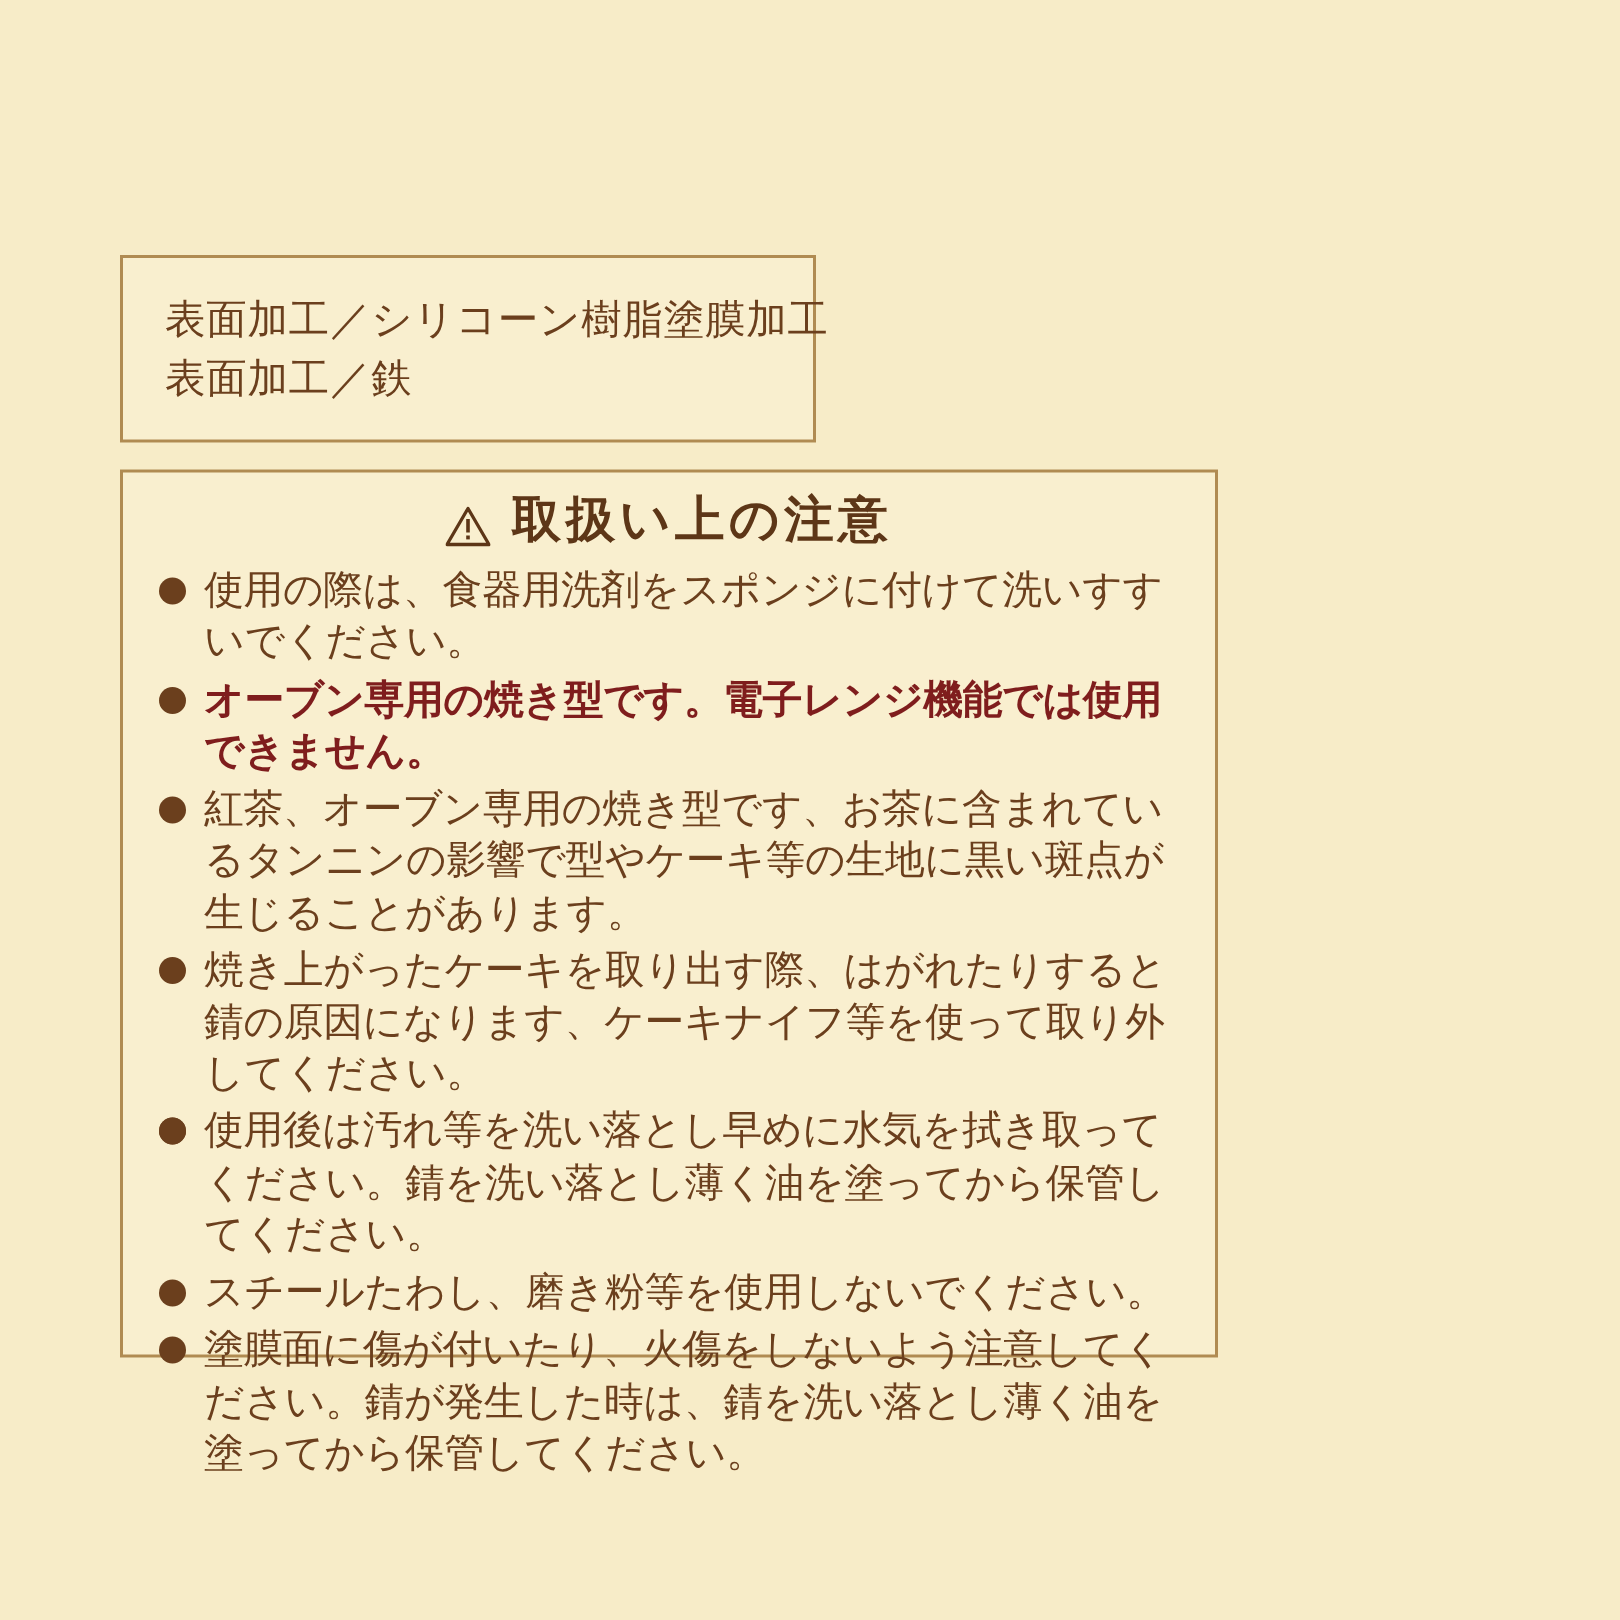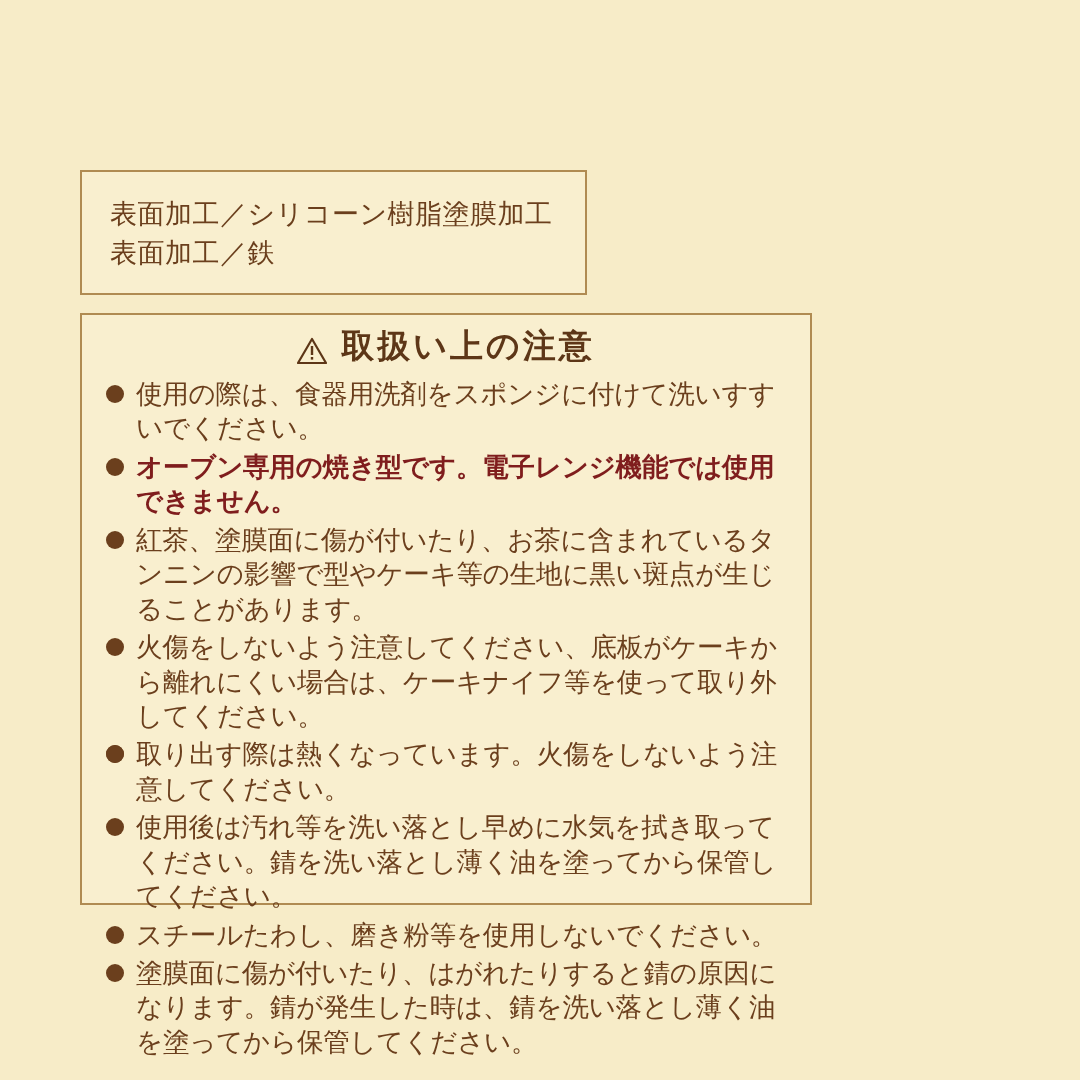--- a/index.html
+++ b/index.html
@@ -20,21 +20,21 @@
     width: 1080px;
     height: 1080px;
     box-sizing: border-box;
   }
 
   
   .spec-box {
     position: absolute;
     left: 80px;
     top: 170px;
-    width: 507px;
+    width: 464px;
     height: 125px;
     border: 2px solid #b08b52;
     box-sizing: border-box;
     background: #f9efcf;
     padding: 22px 0 0 28px;
   }
   .spec-line {
     font-size: 27px;
     line-height: 1.45;
     letter-spacing: 0.5px;
@@ -135,49 +135,45 @@
         <span>使用の際は、食器用洗剤をスポンジに付けて洗いすすいでください。</span>
       </div>
 
       <div class="caution-item bold-item">
         <span class="bullet"></span>
         <span>オーブン専用の焼き型です。電子レンジ機能では使用できません。</span>
       </div>
 
       <div class="caution-item">
         <span class="bullet"></span>
-        <span>紅茶、塗膜面に傷が付いたり、お茶に含まれているタンニンの影響で型やケーキ等の生地に黒い斑点が生じることがあります。</span>
+        <span>紅茶、オーブン専用の焼き型です、お茶に含まれているタンニンの影響で型やケーキ等の生地に黒い斑点が生じることがあります。</span>
       </div>
 
       <div class="caution-item">
         <span class="bullet"></span>
-        <span>火傷をしないよう注意してください、底板がケーキから離れにくい場合は、ケーキナイフ等を使って取り外してください。</span>
+        <span>焼き上がったケーキを取り出す際、はがれたりすると錆の原因になります、ケーキナイフ等を使って取り外してください。</span>
       </div>
 
       <div class="caution-item">
         <span class="bullet"></span>
       </div>
 
-      <div class="caution-item">
-        <span class="bullet"></span>
-        <span>取り出す際は熱くなっています。火傷をしないよう注意してください。</span>
-      </div>
 
       <div class="caution-item">
         <span class="bullet"></span>
         <span>使用後は汚れ等を洗い落とし早めに水気を拭き取ってください。錆を洗い落とし薄く油を塗ってから保管してください。</span>
       </div>
 
 
       <div class="caution-item">
         <span class="bullet"></span>
         <span>スチールたわし、磨き粉等を使用しないでください。</span>
       </div>
 
       <div class="caution-item">
         <span class="bullet"></span>
-        <span>塗膜面に傷が付いたり、はがれたりすると錆の原因になります。錆が発生した時は、錆を洗い落とし薄く油を塗ってから保管してください。</span>
+        <span>塗膜面に傷が付いたり、火傷をしないよう注意してください。錆が発生した時は、錆を洗い落とし薄く油を塗ってから保管してください。</span>
       </div>
 
     </div>
   </div>
 
 </div>
 
 </body></html>

